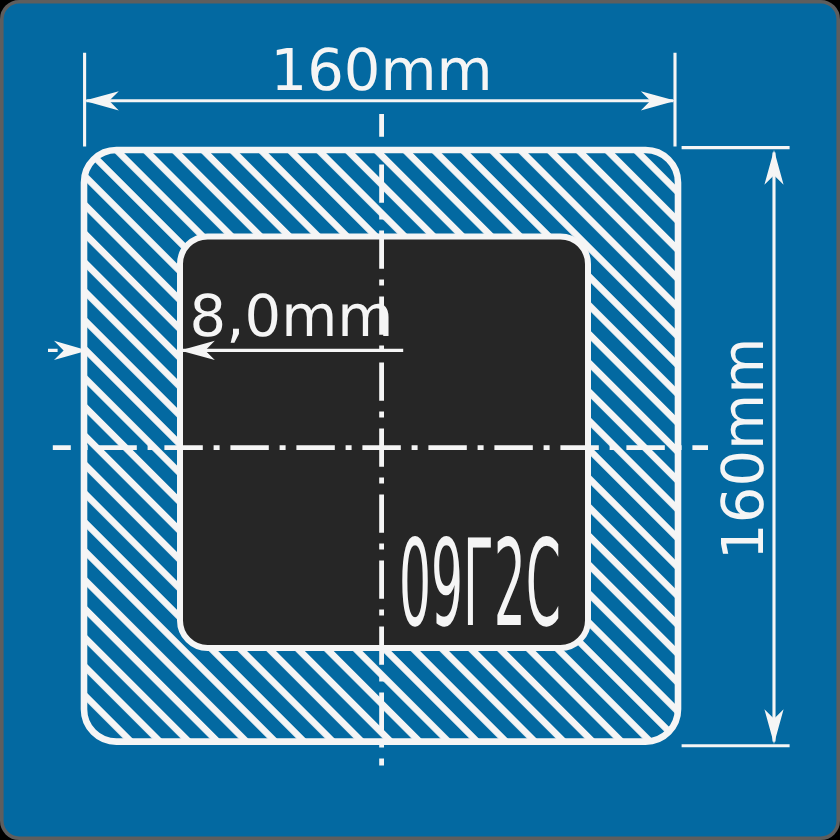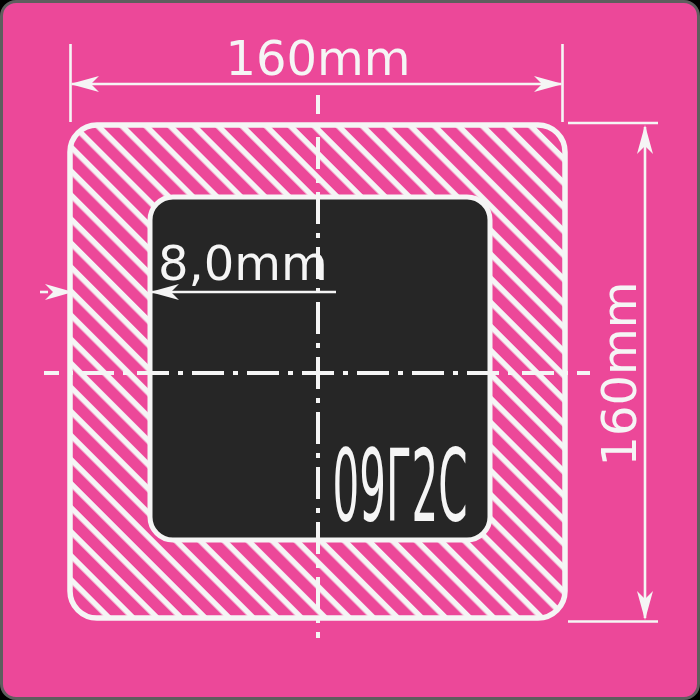--- a/index.html
+++ b/index.html
@@ -9,21 +9,21 @@
     width: 700px;
     height: 700px;
     overflow: hidden;
     font-family: "DejaVu Sans", sans-serif;
   }
   .card {
     position: relative;
     width: 700px;
     height: 700px;
     box-sizing: border-box;
-    background: #ec4899;
+    background: #0369a1;
     border: 3px solid #5e5e5e;
     border-radius: 16px;
   }
   svg { display: block; }
   .dim-text {
     fill: #f5f5f5;
     font-family: "DejaVu Sans", sans-serif;
     font-size: 48px;
   }
   .grade-text {

